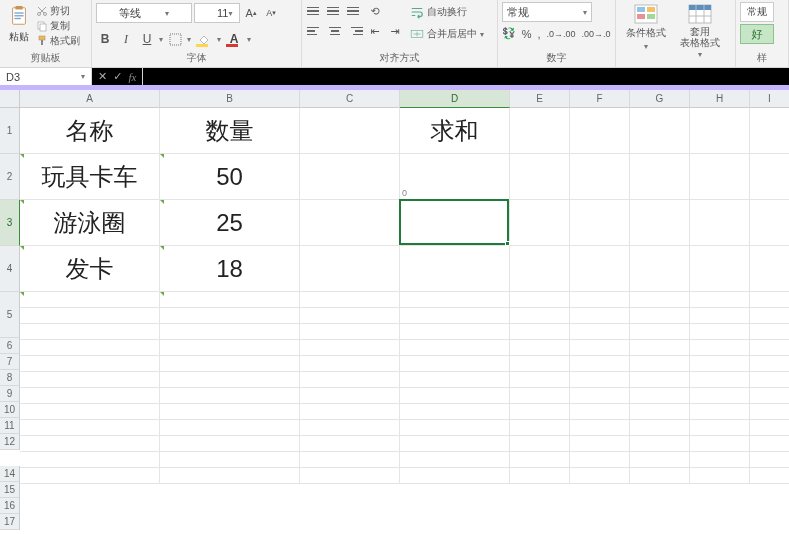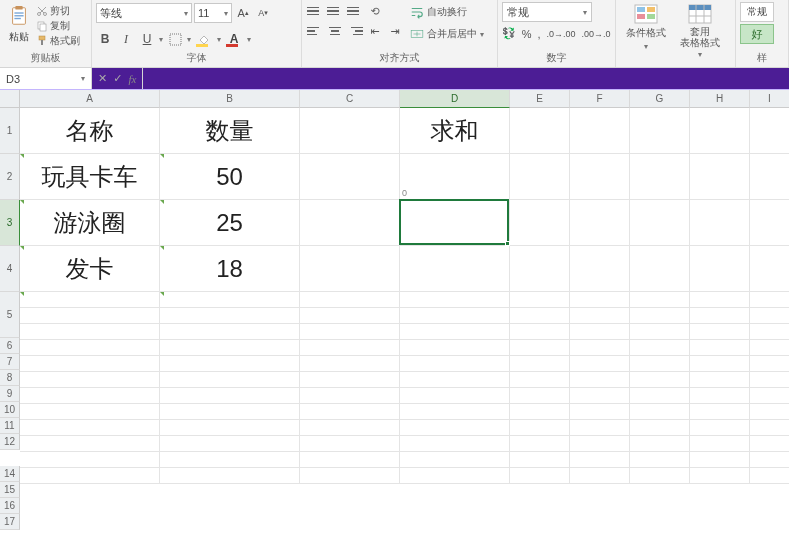--- a/index.html
+++ b/index.html
@@ -12,21 +12,21 @@
   .ribbon-group-label { text-align: center; font-size: 10px; color: #666; padding: 1px 0 2px; }
   
   .clip-col { display: flex; flex-direction: column; gap: 1px; padding-top: 2px; }
   .clip-row { display: flex; align-items: center; gap: 2px; font-size: 10px; color: #555; height: 14px; }
   .paste-big { display: flex; flex-direction: column; align-items: center; padding: 2px 4px; gap: 2px; }
   .paste-big .icon { width: 22px; height: 24px; display:block; }
   .paste-big span { font-size: 10px; }
   
   .font-group .row1 { display: flex; gap: 2px; align-items: center; height: 22px; }
   .font-group .row2 { display: flex; gap: 3px; align-items: center; height: 22px; margin-top: 2px; }
-  .font-name-box, .font-size-box { background: #fff; border: 1px solid #c8c8c8; height: 20px; display: flex; align-items: center; padding: 0 3px; font-size: 11px; color: #444; }
+  .font-name-box, .font-size-box { background: #fff; border: 1px solid #c8c8c8; height: 20px; display: flex; align-items: center; padding: 0 22px; font-size: 11px; color: #444; }
   .font-name-box { width: 96px; justify-content: space-between; }
   .font-size-box { width: 38px; justify-content: space-between; }
   .dd { color: #777; font-size: 8px; }
   .btn-s { width: 18px; height: 18px; display: inline-flex; align-items: center; justify-content: center; color: #555; }
   .btn-s.b { font-weight: bold; font-size: 12px; }
   .btn-s.i { font-style: italic; font-family: Georgia, serif; font-size: 12px; }
   .btn-s.u { text-decoration: underline; font-size: 12px; }
   .color-btn { position: relative; width: 20px; height: 18px; display: inline-flex; align-items: center; justify-content: center; }
   .underline-bar { position: absolute; bottom: 1px; left: 2px; right: 6px; height: 3px; }
   .fgc .underline-bar { background: #d43a2f; }
@@ -43,21 +43,21 @@
   .num-group .row1 { display:flex; gap:4px; align-items:center; }
   .num-format-box { background:#fff; border:1px solid #c8c8c8; height:20px; width:90px; display:flex; align-items:center; justify-content:space-between; padding:0 4px; font-size:11px; }
   .num-row2 { display:flex; gap:6px; align-items:center; margin-top:3px; color:#555; font-size:11px; }
   
   .style-group .big-btn { display:flex; flex-direction:column; align-items:center; padding:2px 6px; gap:2px; font-size:10px; color:#555; }
   .style-group .big-btn .sicon { width:24px; height:20px; }
   
   .cell-style-box { width:34px; height:20px; background:#c7e6c7; border:1px solid #8bc48b; display:flex; align-items:center; justify-content:center; font-size:11px; color:#2a6b2a; }
   
   
-  .fbar { display:flex; align-items:center; height:22px; border-bottom:1px solid #c4b5fd; background:#4c1d95; }
+  .fbar { display:flex; align-items:center; height:22px; border-bottom:5px solid #c4b5fd; background:#000000; }
   .name-box { width:92px; border-right:1px solid #d5d5d5; height:100%; display:flex; align-items:center; justify-content:space-between; padding:0 6px; font-size:11px; color:#444; background:#fff; }
   .fbar-btns { display:flex; align-items:center; gap:6px; padding:0 6px; border-right:1px solid #d5d5d5; height:100%; color:#aaa; }
   .fx { font-style: italic; font-family: Georgia, serif; font-size: 11px; color:#888; }
   .formula-input { flex:1; padding:0 6px; font-size:11px; color:#444; height:100%; display:flex; align-items:center; }
   
   
   .grid-wrap { position:relative; }
   .corner { position:absolute; left:0; top:0; width:20px; height:18px; background:#eceff1; border-right:1px solid #ccc; border-bottom:1px solid #ccc; }
   .col-headers { position:absolute; left:20px; top:0; height:18px; display:flex; }
   .col-h { background:#eceff1; border-right:1px solid #d9d9d9; border-bottom:1px solid #ccc; display:flex; align-items:center; justify-content:center; font-size:10px; color:#666; }

